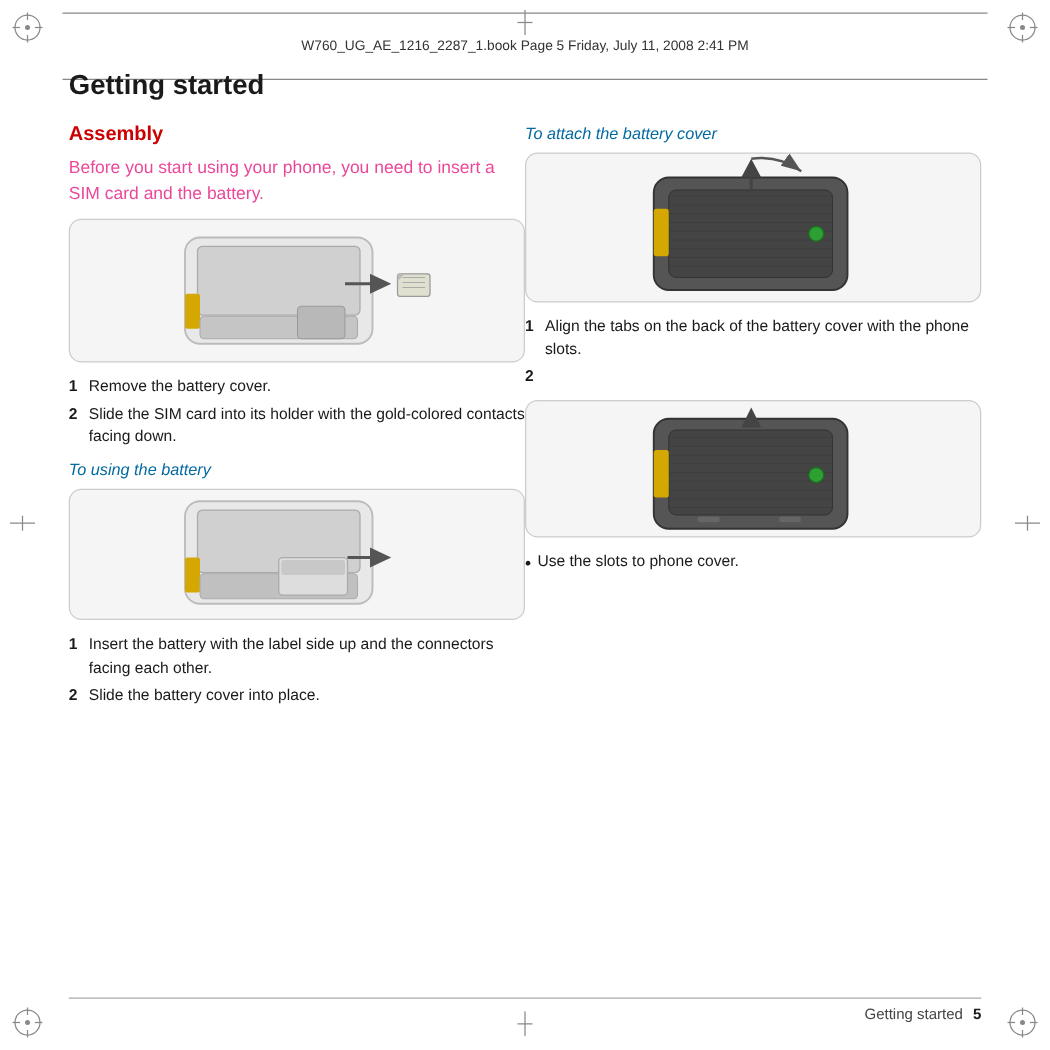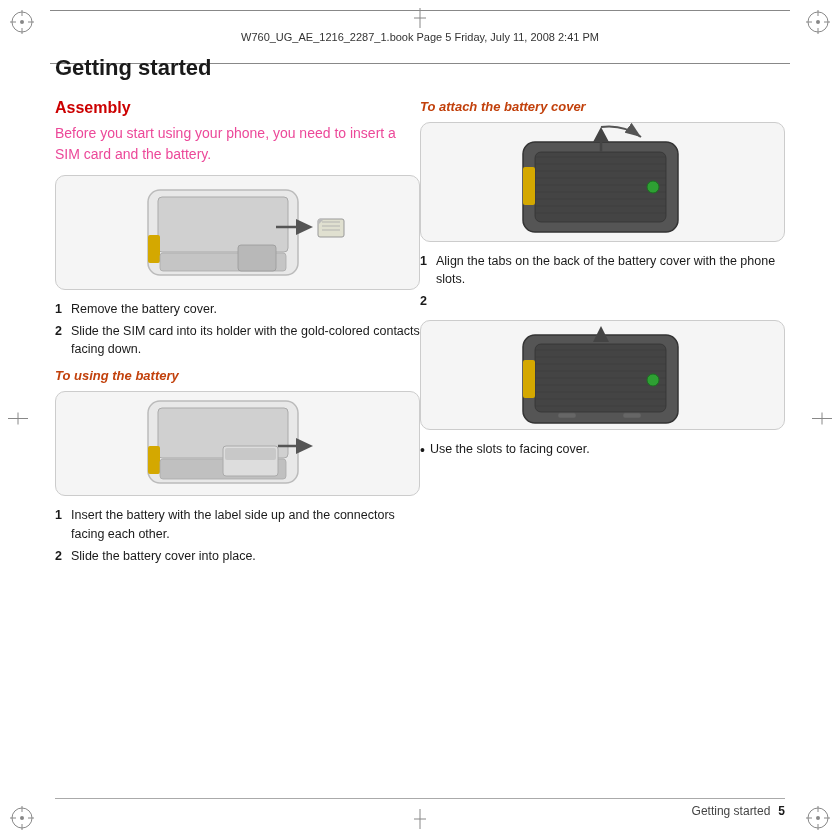--- a/index.html
+++ b/index.html
@@ -84,24 +84,24 @@
     .section-intro {
       font-size: 14px;
       line-height: 1.5;
       margin-bottom: 10px;
       color: #ec4899;
     }
 
     
     .sub-heading {
       font-style: italic;
-      font-weight: bold;
+      font-weight: normal;
       font-size: 13px;
       margin-bottom: 8px;
-      color: #c2410c;
+      color: #0369a1;
     }
 
     
     .phone-illustration {
       border: 1px solid #ccc;
       border-radius: 10px;
       background: #f5f5f5;
       margin-bottom: 10px;
       display: flex;
       align-items: center;
@@ -441,21 +441,21 @@
           <polygon points="108,6 100,22 116,22" fill="#444"></polygon>
           <line x1="108" y1="22" x2="108" y2="15" stroke="#444" stroke-width="2.5"></line>
 
           <rect x="65" y="93" width="18" height="5" rx="2" fill="#666" stroke="#555" stroke-width="0.5"></rect>
           <rect x="130" y="93" width="18" height="5" rx="2" fill="#666" stroke="#555" stroke-width="0.5"></rect>
         </svg>
       </div>
 
       <ul class="bullet-list">
         <li>
-          <span>Use the slots to facing cover.</span>
+          <span>Use the slots to phone cover.</span>
         </li>
       </ul>
 
     </div>
 
   </div>
 
 </div>
 
 <div class="footer">

